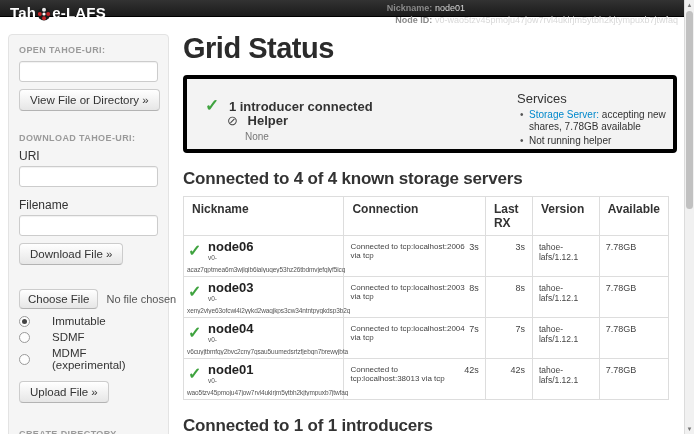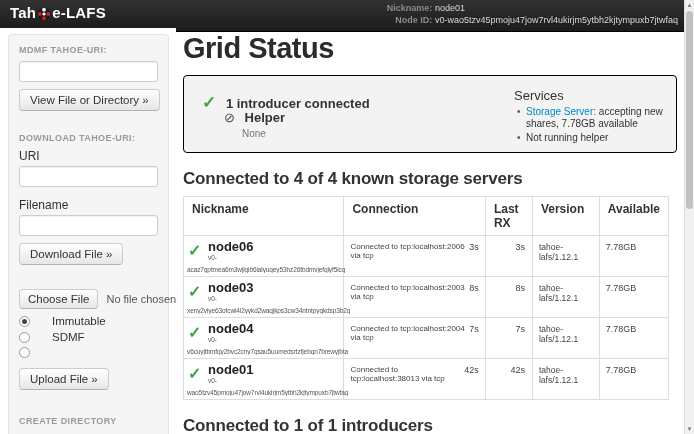--- a/index.html
+++ b/index.html
@@ -4,21 +4,21 @@
 <style>
   * { box-sizing: border-box; }
   html,body { margin:0; padding:0; }
   body {
     width:694px; height:434px; overflow:hidden; position:relative;
     font-family:"Liberation Sans", sans-serif; background:#fff; color:#333;
   }
 
   
   .topbar {
-    position:absolute; top:0; left:0; width:694px; height:32px;
+    position:absolute; top:0; left:0; width:694px; height:17px;
     background:linear-gradient(#323232,#1b1b1b); border-bottom:1px solid #000;
   }
   .brand { position:absolute; left:10px; top:4px; color:#fff; font-size:15px; font-weight:bold; letter-spacing:0.2px; }
   .brand svg { vertical-align:-3px; margin:0 1px; }
   .node-info { position:absolute; right:16px; top:2px; font-size:9px; line-height:12px; white-space:nowrap; }
   .node-info .lbl { color:#8a8a8a; font-weight:bold; display:inline-block; text-align:right; min-width:48px; }
   .node-info .val { color:#d8d8d8; }
 
   
   .sidebar { position:absolute; left:0; top:28px; width:176px; height:406px; background:#fff; }
@@ -51,21 +51,21 @@
     content:""; position:absolute; left:2px; top:2px; width:5px; height:5px;
     border-radius:50%; background:#444;
   }
 
   
   .main { position:absolute; left:176px; top:28px; width:509px; height:406px; overflow:hidden; }
   .page-title { font-size:29px; font-weight:bold; color:#2b2b2b; margin:4px 0 10px 7px; letter-spacing:-0.5px; }
 
   .well {
     position:relative; margin:0 8px 16px 7px; height:78px;
-    background:#f3f3f3; border:1px solid #000000; border-radius:4px;
+    background:#f3f3f3; border:4px solid #000000; border-radius:4px;
   }
   .check { color:#3fa33f; font-weight:bold; }
   .intro-line { position:absolute; left:18px; top:16px; font-size:13px; font-weight:bold; color:#333; }
   .intro-line .check { font-size:17px; margin-right:6px; }
   .helper-line { position:absolute; left:40px; top:34px; font-size:13px; font-weight:bold; color:#333; }
   .helper-line .slash { font-size:13px; font-weight:normal; color:#444; margin-right:6px; }
   .helper-none { position:absolute; left:58px; top:52px; font-size:10px; color:#777; }
   .services { position:absolute; left:330px; top:12px; width:160px; }
   .services-title { font-size:13px; font-weight:normal; color:#333; margin-bottom:3px; }
   .svc-item { font-size:10px; color:#333; line-height:12px; margin:2px 0 2px 12px; position:relative; }
@@ -123,21 +123,21 @@
       <span class="lbl">Node ID:</span>
       <span class="val">v0-wao5tzv45pmoju47jow7rvl4ukirjm5ytbh2kjtympuxb7jtwfaq</span>
     </div>
   </div>
 </div>
 
 <div class="sidebar">
   <div class="side-box">
 
     <div class="side-section">
-      <div class="side-label">MDMF TAHOE-URI:</div>
+      <div class="side-label">OPEN TAHOE-URI:</div>
       <input class="txt" type="text" style="">
       <span class="btn">View File or Directory »</span>
     </div>
 
     <div class="side-section" style="margin-top:22px;">
       <div class="side-label">DOWNLOAD TAHOE-URI:</div>
       <div class="field-label">URI</div>
       <input class="txt" type="text" style="">
       <div class="field-label">Filename</div>
       <input class="txt" type="text" style="">
@@ -152,20 +152,21 @@
       <div class="radio-row">
         <span class="radio checked"></span>
         <span>Immutable</span>
       </div>
       <div class="radio-row">
         <span class="radio"></span>
         <span>SDMF</span>
       </div>
       <div class="radio-row">
         <span class="radio"></span>
+        <span>MDMF (experimental)</span>
       </div>
       <span class="btn" style="margin-top:6px;">Upload File »</span>
     </div>
 
     <div class="side-section" style="margin-top:26px;">
       <div class="side-label">CREATE DIRECTORY</div>
 
     </div>
 
   </div>

